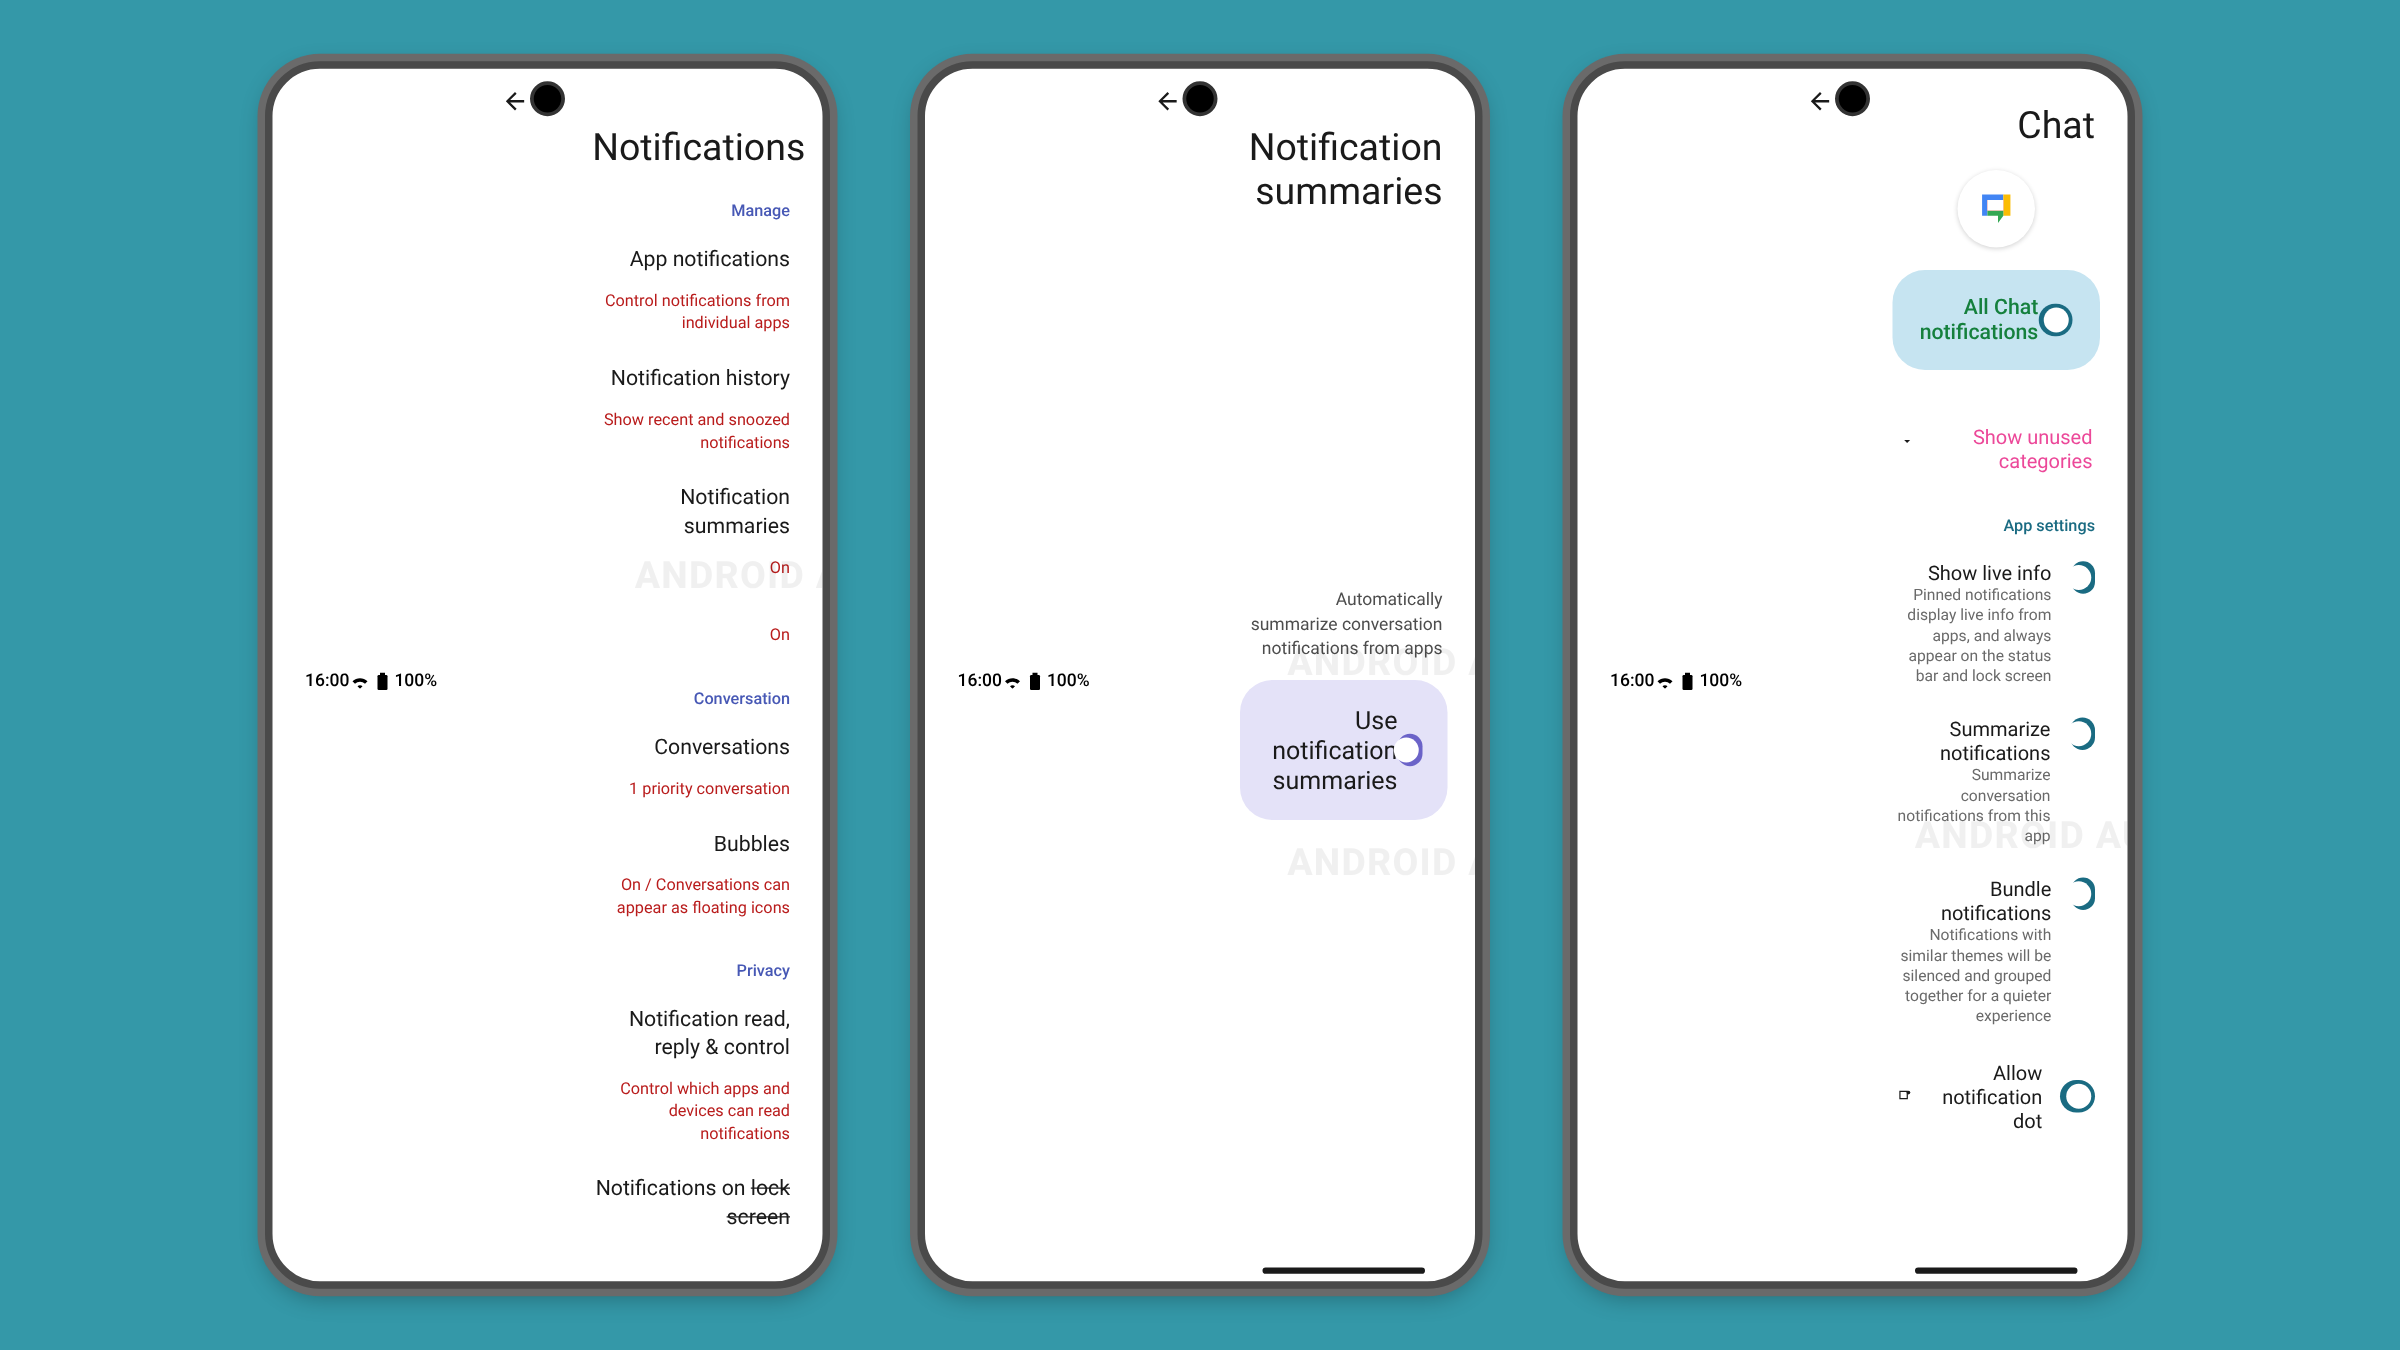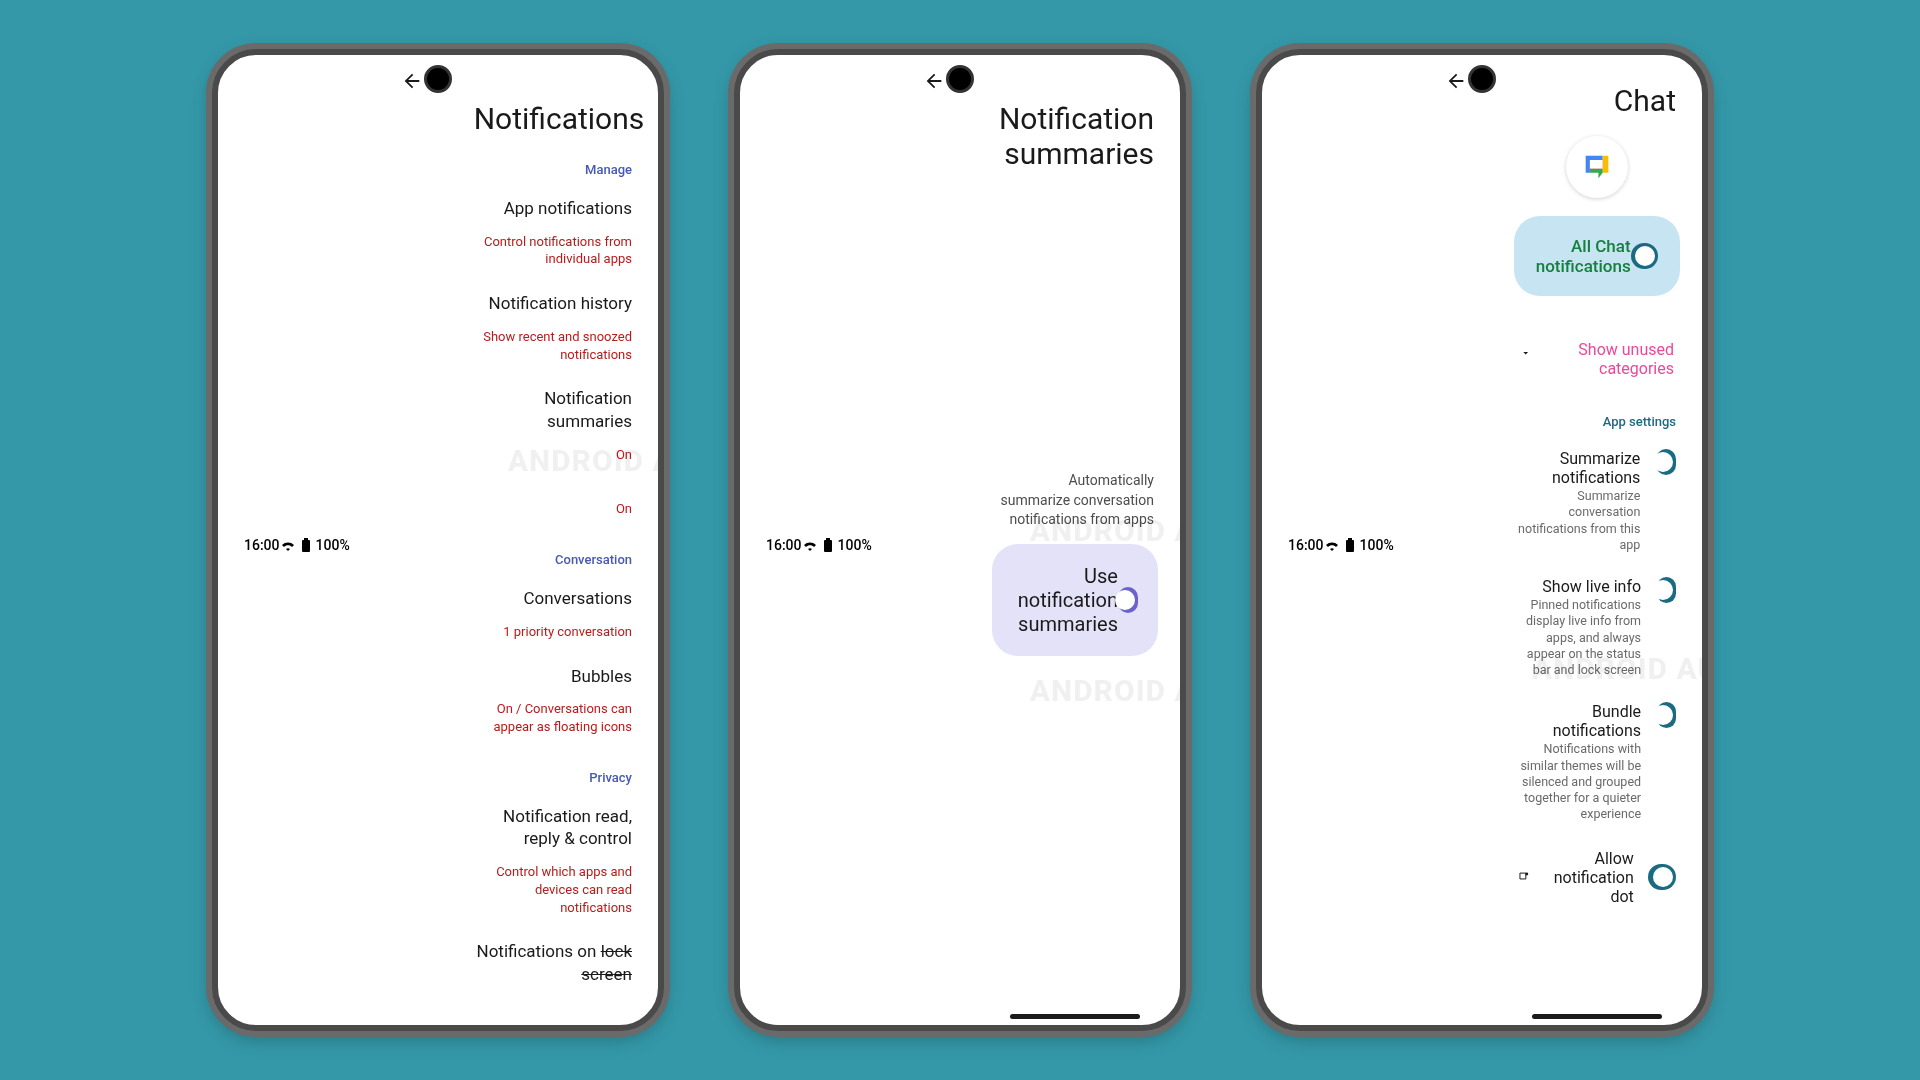--- a/index.html
+++ b/index.html
@@ -356,32 +356,32 @@
       <svg class="chevron" viewBox="0 0 24 24">
           <path d="M7 10l5 5 5-5z" fill="#1a1a1a"></path>
         </svg>
       <span style="font-size:16px;color:#ec4899;margin-top:12px;">Show unused categories</span>
     </div>
 
     <div class="section-hdr section-hdr-blue">App settings</div>
 
     <div class="setting-row">
       <div class="setting-text">
+        <div class="t">Show live info</div>
+        <div class="s">Pinned notifications display live info from apps, and always appear on the status bar and lock screen</div>
+      </div>
+      <div class="toggle on blue">
+          <div class="knob"></div>
+        </div>
+    </div>
+
+    <div class="setting-row">
+      <div class="setting-text">
         <div class="t">Summarize notifications</div>
         <div class="s">Summarize conversation notifications from this app</div>
-      </div>
-      <div class="toggle on blue">
-          <div class="knob"></div>
-        </div>
-    </div>
-
-    <div class="setting-row">
-      <div class="setting-text">
-        <div class="t">Show live info</div>
-        <div class="s">Pinned notifications display live info from apps, and always appear on the status bar and lock screen</div>
       </div>
       <div class="toggle on blue">
           <div class="knob"></div>
         </div>
     </div>
 
     <div class="setting-row">
       <div class="setting-text">
         <div class="t">Bundle notifications</div>
         <div class="s">Notifications with similar themes will be silenced and grouped together for a quieter experience</div>

